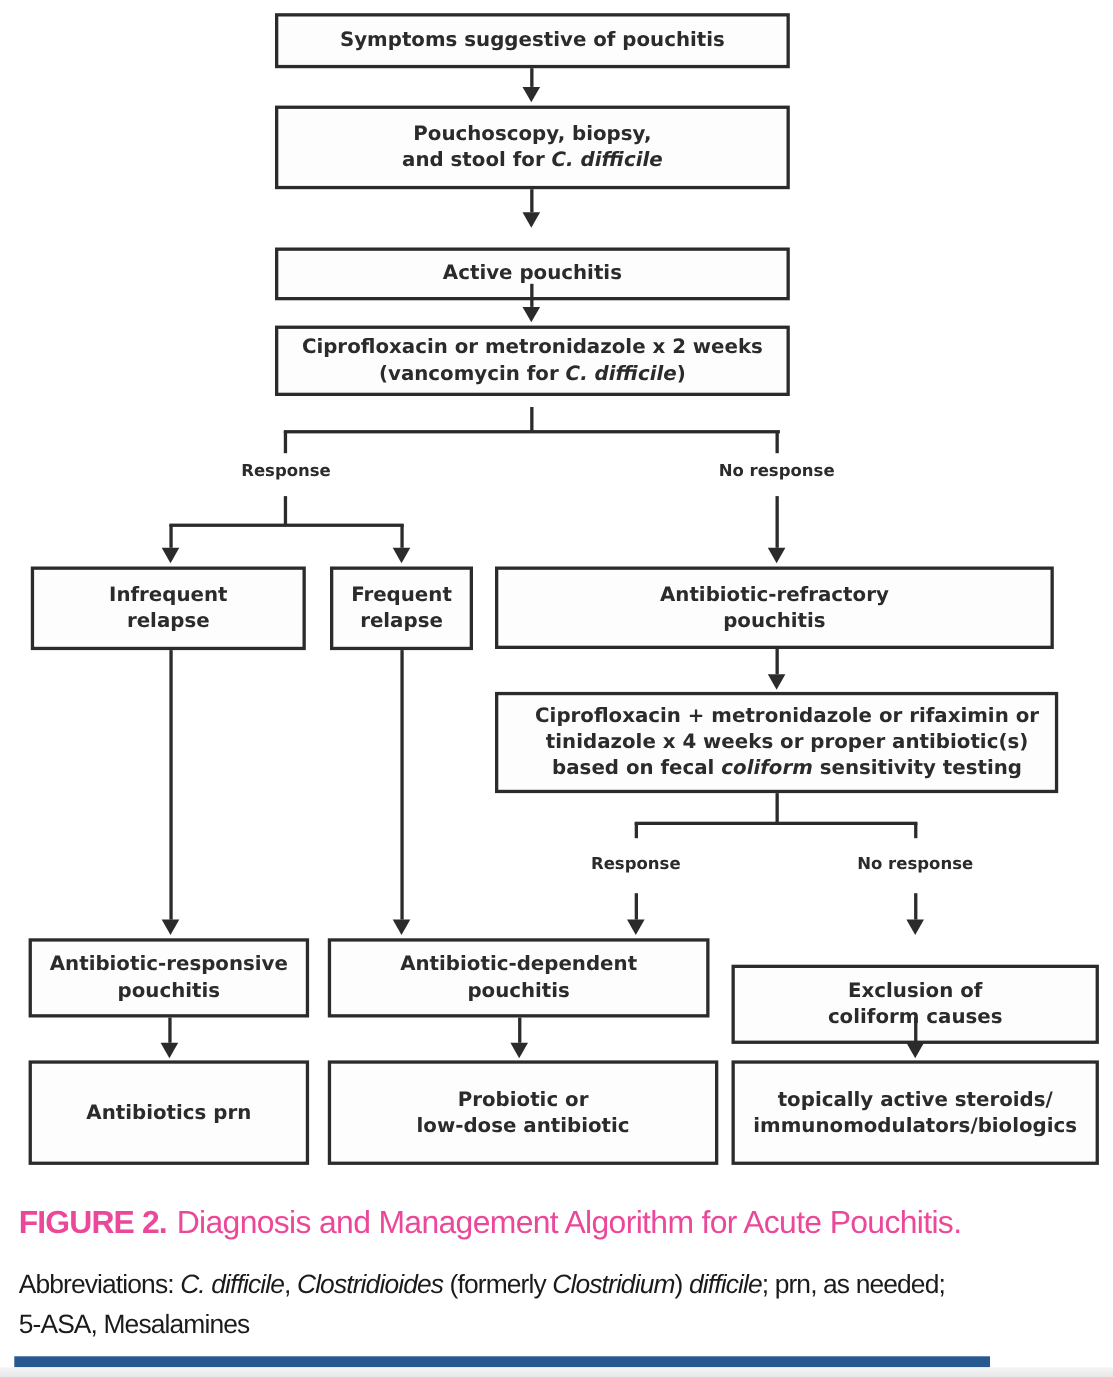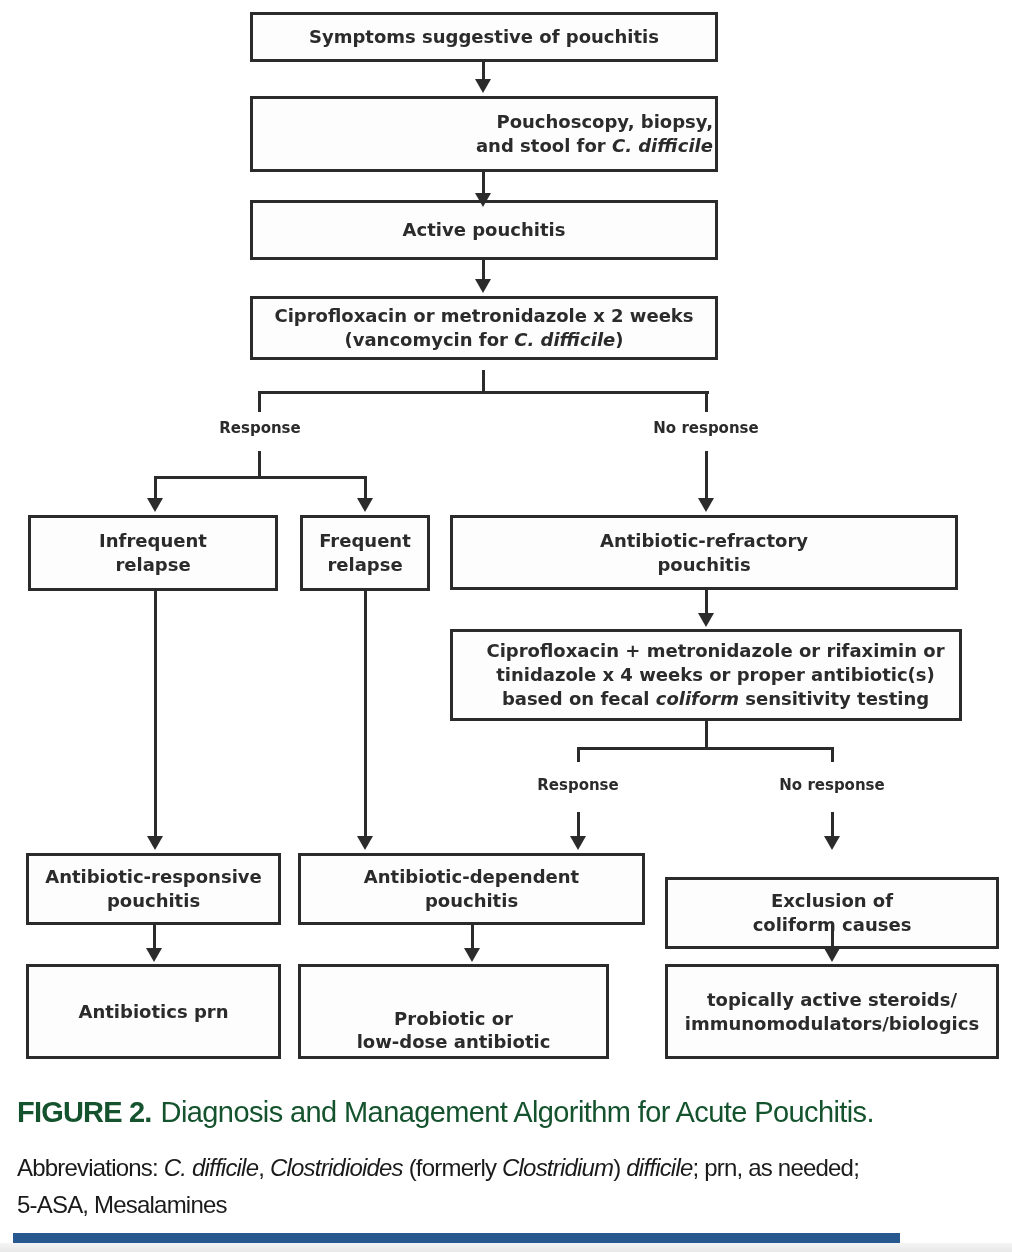--- a/index.html
+++ b/index.html
@@ -13,42 +13,42 @@
   .fbox i, .blabel i{font-style:italic;}
   
   .blabel{position:absolute;font-weight:bold;font-size:15px;color:#2b2b2b;text-align:center;white-space:nowrap;}
   
   .vline{position:absolute;width:3px;background:#2b2b2b;}
   .hline{position:absolute;height:3px;background:#2b2b2b;}
   .ahead{position:absolute;width:0;height:0;border-left:8px solid transparent;
          border-right:8px solid transparent;border-top:14px solid #2b2b2b;}
   
   #caption{position:absolute;left:17px;top:1096px;width:970px;font-family:"Liberation Sans",sans-serif;
-           font-size:29px;letter-spacing:-0.6px;color:#14532d;}
+           font-size:29px;letter-spacing:-0.6px;color:#ec4899;}
   #caption b{font-weight:bold;margin-right:9px;letter-spacing:-0.8px;}
   #abbrev{position:absolute;left:17px;top:1149px;width:990px;font-family:"Liberation Sans",sans-serif;
           font-size:24px;letter-spacing:-0.8px;line-height:1.55;color:#1b1b1b;}
   
   #accentbar{position:absolute;height:10px;}
   #bottomstrip{position:absolute;left:0;top:1243px;width:1012px;height:9px;
                background:linear-gradient(#f5f5f5,#e7e7e7);}
 </style>
 </head>
 <body>
 
 <div id="page">
   <div id="flowchart">
       <div class="fbox" style="left: 250px; top: 12px; width: 468px; height: 50px;">
         <div class="ln">Symptoms suggestive of pouchitis</div>
       </div>
-      <div class="fbox" style="left: 250px; top: 96px; width: 468px; height: 76px; align-items: flex-end;">
+      <div class="fbox" style="left: 250px; top: 96px; width: 468px; height: 76px;">
         <div class="ln">Pouchoscopy, biopsy,</div>
         <div class="ln">and stool for <i>C. difficile</i></div>
       </div>
-      <div class="fbox" style="left: 250px; top: 200px; width: 468px; height: 60px;">
+      <div class="fbox" style="left: 250px; top: 225px; width: 468px; height: 48px;">
         <div class="ln">Active pouchitis</div>
       </div>
       <div class="fbox" style="left: 250px; top: 296px; width: 468px; height: 64px;">
         <div class="ln">Ciprofloxacin or metronidazole x 2 weeks</div>
         <div class="ln">(vancomycin for <i>C. difficile</i>)</div>
       </div>
       <div class="fbox" style="left: 28px; top: 515px; width: 250px; height: 76px;">
         <div class="ln">Infrequent</div>
         <div class="ln">relapse</div>
       </div>
@@ -73,21 +73,21 @@
         <div class="ln">Antibiotic-dependent</div>
         <div class="ln">pouchitis</div>
       </div>
       <div class="fbox" style="left: 665px; top: 853px; width: 334px; height: 72px; margin-top: 24px;">
         <div class="ln">Exclusion of</div>
         <div class="ln">coliform causes</div>
       </div>
       <div class="fbox" style="left: 26px; top: 964px; width: 255px; height: 95px;">
         <div class="ln">Antibiotics prn</div>
       </div>
-      <div class="fbox" style="left: 298px; top: 964px; width: 311px; height: 95px; justify-content: flex-end;">
+      <div class="fbox" style="left: 298px; top: 964px; width: 355px; height: 95px;">
         <div class="ln">Probiotic or</div>
         <div class="ln">low-dose antibiotic</div>
       </div>
       <div class="fbox" style="left: 665px; top: 964px; width: 334px; height: 95px;">
         <div class="ln">topically active steroids/</div>
         <div class="ln">immunomodulators/biologics</div>
       </div>
       <div class="blabel" style="left: 170px; top: 419px; width: 180px;">Response</div>
       <div class="blabel" style="left: 611px; top: 419px; width: 190px;">No response</div>
       <div class="blabel" style="left: 488px; top: 776px; width: 180px;">Response</div>

